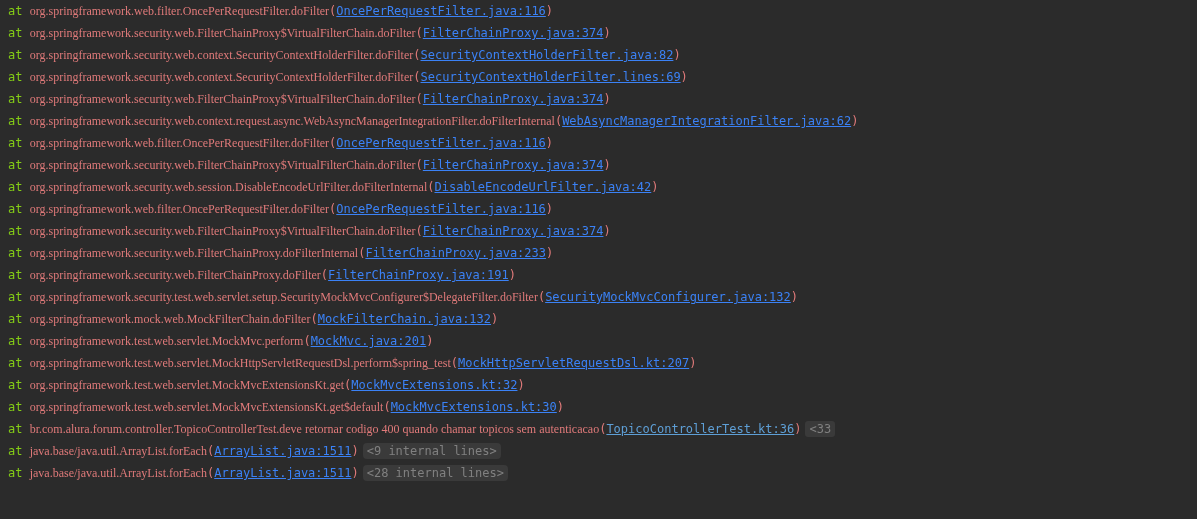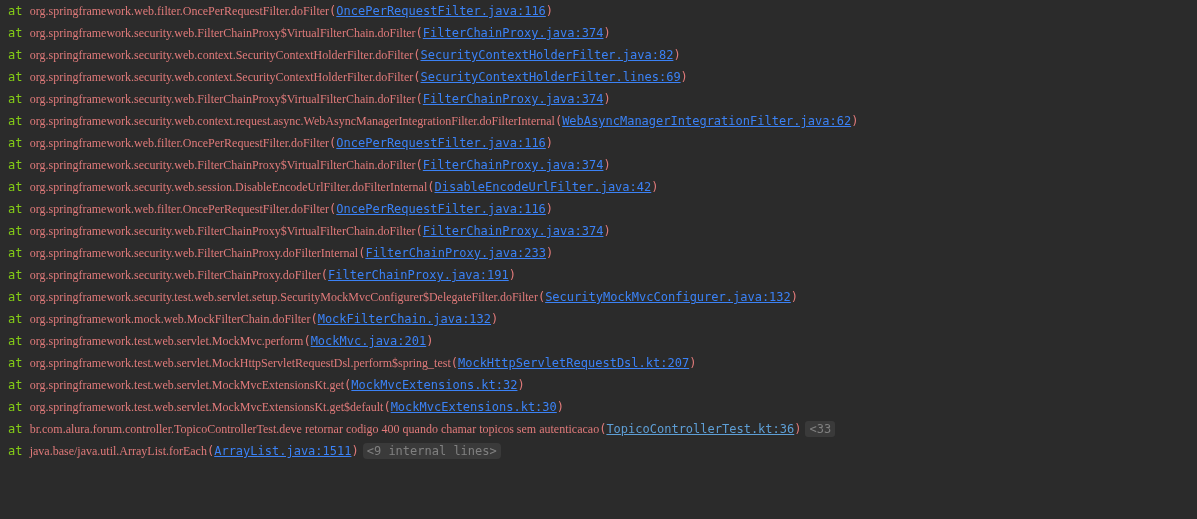--- a/index.html
+++ b/index.html
@@ -74,13 +74,14 @@
     <div class="trace-line"><span class="at-prefix">at </span><span class="method">org.springframework.security.web.FilterChainProxy.doFilterInternal</span><span class="paren">(</span><span class="link">FilterChainProxy.java:233</span><span class="paren">)</span></div>
     <div class="trace-line"><span class="at-prefix">at </span><span class="method">org.springframework.security.web.FilterChainProxy.doFilter</span><span class="paren">(</span><span class="link">FilterChainProxy.java:191</span><span class="paren">)</span></div>
     <div class="trace-line"><span class="at-prefix">at </span><span class="method">org.springframework.security.test.web.servlet.setup.SecurityMockMvcConfigurer$DelegateFilter.doFilter</span><span class="paren">(</span><span class="link">SecurityMockMvcConfigurer.java:132</span><span class="paren">)</span></div>
     <div class="trace-line"><span class="at-prefix">at </span><span class="method">org.springframework.mock.web.MockFilterChain.doFilter</span><span class="paren">(</span><span class="link">MockFilterChain.java:132</span><span class="paren">)</span></div>
     <div class="trace-line"><span class="at-prefix">at </span><span class="method">org.springframework.test.web.servlet.MockMvc.perform</span><span class="paren">(</span><span class="link">MockMvc.java:201</span><span class="paren">)</span></div>
     <div class="trace-line"><span class="at-prefix">at </span><span class="method">org.springframework.test.web.servlet.MockHttpServletRequestDsl.perform$spring_test</span><span class="paren">(</span><span class="link">MockHttpServletRequestDsl.kt:207</span><span class="paren">)</span></div>
     <div class="trace-line"><span class="at-prefix">at </span><span class="method">org.springframework.test.web.servlet.MockMvcExtensionsKt.get</span><span class="paren">(</span><span class="link">MockMvcExtensions.kt:32</span><span class="paren">)</span></div>
     <div class="trace-line"><span class="at-prefix">at </span><span class="method">org.springframework.test.web.servlet.MockMvcExtensionsKt.get$default</span><span class="paren">(</span><span class="link">MockMvcExtensions.kt:30</span><span class="paren">)</span></div>
     <div class="trace-line"><span class="at-prefix">at </span><span class="method">br.com.alura.forum.controller.TopicoControllerTest.deve retornar codigo 400 quando chamar topicos sem autenticacao</span><span class="paren">(</span><span class="link-highlight">TopicoControllerTest.kt:36</span><span class="paren">)</span><span class="more">&lt;33</span></div>
     <div class="trace-line"><span class="at-prefix">at </span><span class="method">java.base/java.util.ArrayList.forEach</span><span class="paren">(</span><span class="link">ArrayList.java:1511</span><span class="paren">)</span><span class="internal">&lt;9 internal lines&gt;</span></div>
+    <div class="trace-line"><span class="at-prefix">at </span><span class="method">java.base/java.util.ArrayList.forEach</span><span class="paren">(</span><span class="link">ArrayList.java:1511</span><span class="paren">)</span><span class="internal">&lt;28 internal lines&gt;</span></div>
   </div>
 
 </body></html>

